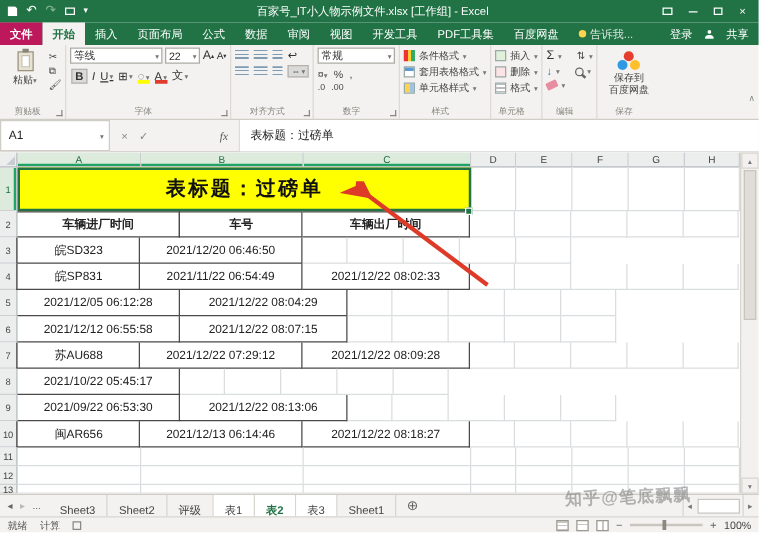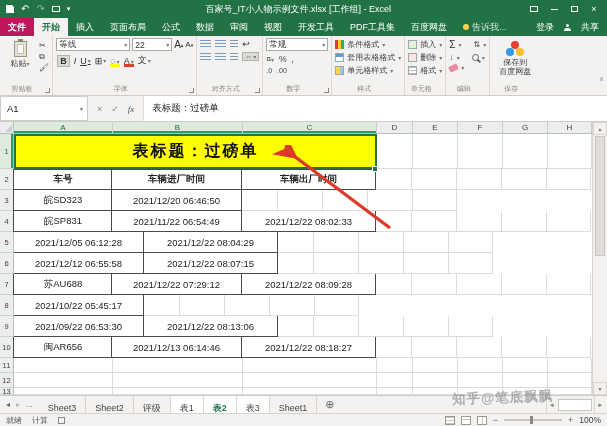--- a/index.html
+++ b/index.html
@@ -84,21 +84,21 @@
   .baidu-ic .r { background:#e53e30; left:5px; top:0; }
   .baidu-ic .b { background:#2d9ae3; left:0; bottom:0; }
   .baidu-ic .y { background:#ffc02e; right:0; bottom:0; }
   .collapse-chev { position:absolute; right:3px; bottom:12px; font-size:7px; color:#888; }
 
   
   .fbar { position:absolute; top:96px; left:0; right:0; height:26px; background:#f3f2f0; border-bottom:1px solid #cfccc6; display:flex; align-items:stretch; }
   .namebox { width:88px; background:#fff; border:1px solid #d0cdc7; display:flex; align-items:center; font-size:9.5px; padding-left:6px; color:#222; }
   .namebox .car { margin-left:auto; margin-right:4px; }
   .fbtns { display:flex; align-items:center; gap:9px; padding:0 9px; color:#8a8880; font-size:9px; border-right:1px solid #e0ddd7; }
-  .fbtns .fx { font-style:italic; font-family:"Liberation Serif",serif; color:#555; }
+  .fbtns .fx { font-style:italic; font-family:"Liberation Serif",serif; color:#555;margin-left:48px; }
   .fvalue { flex:1; background:#fff; display:flex; align-items:center; padding-left:8px; font-size:9.5px; color:#222; }
 
   
   .grid { position:absolute; top:122px; left:0; width:592px; height:273px; background:#fff; overflow:hidden; }
   .chrow { display:flex; height:12px; }
   .corner { width:14px; height:12px; background:#eceded; border-right:1px solid #b7bcc0; border-bottom:1px solid #b7bcc0; position:relative; }
   .corner:after { content:""; position:absolute; right:1px; bottom:1px; border-left:7px solid transparent; border-bottom:7px solid #c7cdd2; }
   .ch { height:12px; background:#eceded; border-right:1px solid #c9cdd1; border-bottom:1px solid #b7bcc0; font-size:8px; color:#444; display:flex; align-items:center; justify-content:center; }
   .ch.sel { background:#dcebdc; box-shadow:inset 0 -2px #21a366; color:#1c6b41; }
   .cA{width:99px}.cB{width:130px}.cC{width:134px}.cD{width:36px}.cE{width:45px}.cF{width:45px}.cG{width:45px}.cH{width:44px}
@@ -218,21 +218,21 @@
     <div class="grp-label">剪贴板</div>
     <div class="dlauncher"></div>
   </div>
 
   <div class="grp fontgrp">
     <div class="fontrow1">
       <div class="selbox" style="width:74px">
         <span>等线</span>
           <span class="car">▾</span>
       </div>
-      <div class="selbox" style="width:40px">
+      <div class="selbox" style="width:28px">
         <span>22</span>
           <span class="car">▾</span>
       </div>
       <span class="fbtn" style="font-size:10px">
           <span>A</span>
           <span style="font-size:5px">▴</span>
         </span>
       <span class="fbtn" style="font-size:8px">
           <span>A</span>
           <span style="font-size:5px">▾</span>
@@ -400,22 +400,22 @@
     <div class="title-cell">表标题：过磅单</div>
     <div class="cell cD"></div>
       <div class="cell cE"></div>
       <div class="cell cF"></div>
       <div class="cell cG"></div>
       <div class="cell cH"></div>
   </div>
 
   <div class="grow rdata">
     <div class="rh">2</div>
+    <div class="cell cB tb tb-top hdrcell">车辆进厂时间</div>
     <div class="cell cA tb tb-first tb-top hdrcell">车号</div>
-    <div class="cell cB tb tb-top hdrcell">车辆进厂时间</div>
     <div class="cell cC tb tb-top hdrcell">车辆出厂时间</div>
     <div class="cell cD"></div>
       <div class="cell cE"></div>
       <div class="cell cF"></div>
       <div class="cell cG"></div>
       <div class="cell cH"></div>
   </div>
 
   <div class="grow rdata">
     <div class="rh">3</div>

